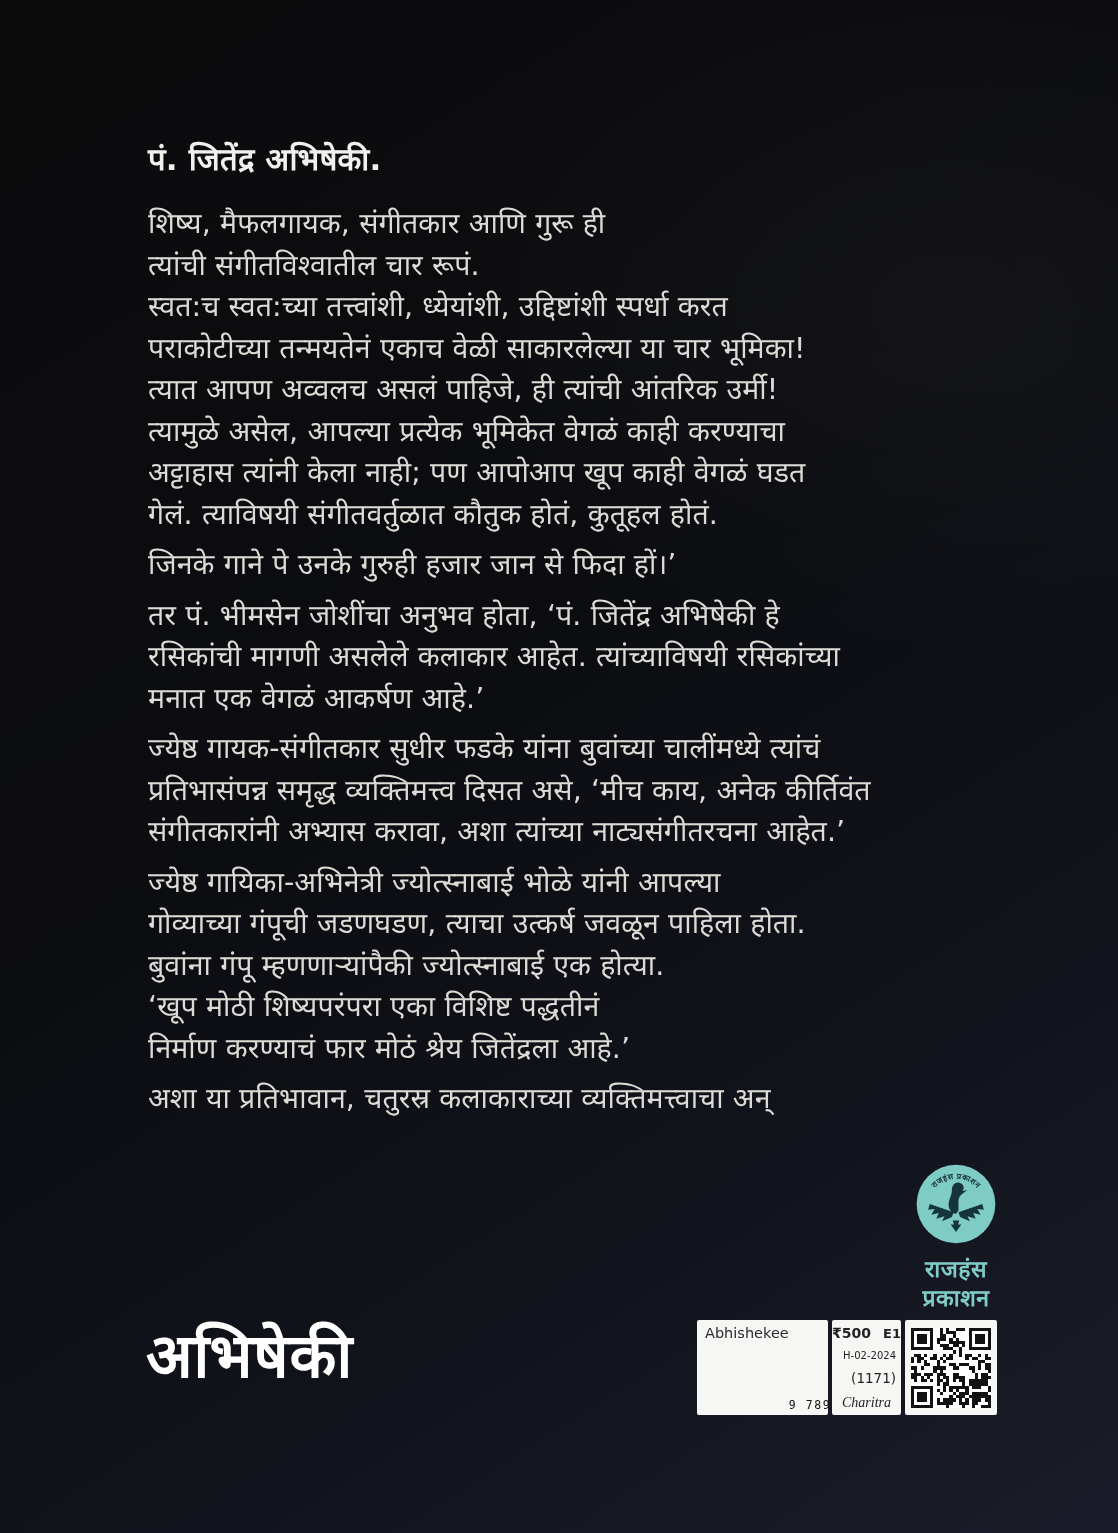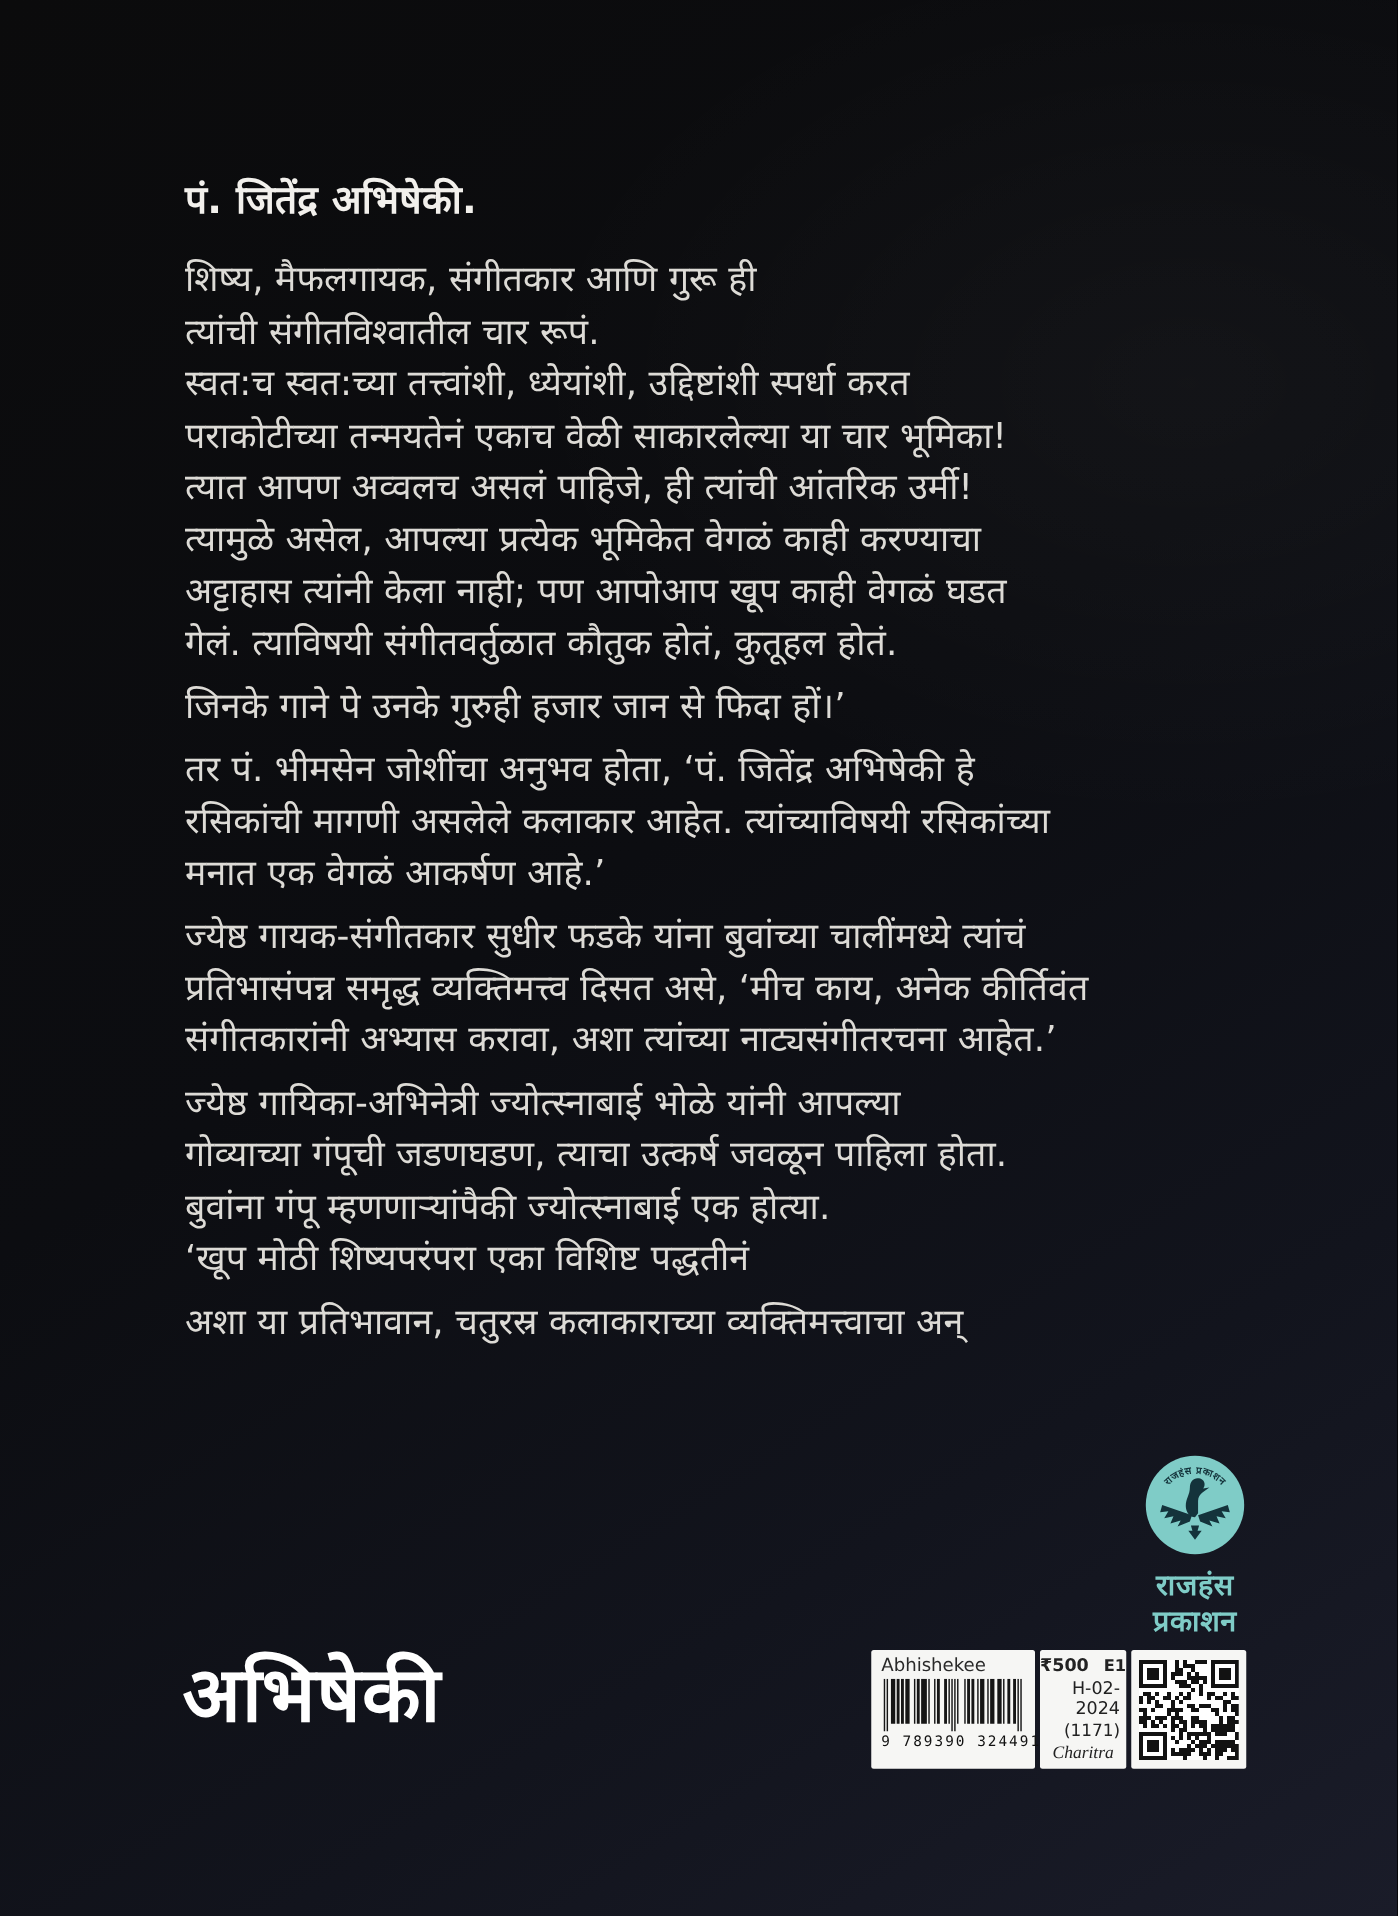--- a/index.html
+++ b/index.html
@@ -38,35 +38,35 @@
   .publisher-name{
     margin-top:10px;font-weight:bold;color:var(--accent,#7fccc7);
     font-size:23px;line-height:29px;letter-spacing:.5px;
   }
   
   .label-strip{
     position:absolute;left:697px;top:1320px;height:95px;
     display:flex;gap:4px;
   }
   .panel{background:#f6f6f4;border-radius:2px;box-sizing:border-box;color:#1c1c1c;}
-  .panel-barcode{width:131px;padding:5px 6px 3px 8px;display:flex;flex-direction:column;align-items:flex-start;}
+  .panel-barcode{width:131px;padding:5px 6px 3px 8px;display:flex;flex-direction:row;align-items:flex-end;}
   .book-name{font-size:14.5px;color:#2a2a2a;align-self:flex-start;line-height:16px;}
   .bars{margin-top:2px;}
   .isbn-digits{
     font-size:11.5px;color:#111;letter-spacing:1.6px;margin-top:-3px;
     font-family:"DejaVu Sans Mono","Liberation Mono",monospace;white-space:nowrap;
   }
   .panel-meta{
     width:69px;padding:5px 5px 4px 5px;display:flex;flex-direction:column;
     justify-content:space-between;font-size:13.5px;color:#222;
   }
   .meta-row1{display:flex;justify-content:center;align-items:baseline;font-weight:bold;}
   .meta-price{font-size:14px;}
   .meta-edition{font-size:13px;padding-left:12px;}
-  .meta-code{text-align:right;font-size:14px;}
+  .meta-code{text-align:right;font-size:10px;}
   .meta-number{text-align:right;font-size:13.5px;}
   .meta-category{text-align:center;font-style:italic;font-size:14px;font-family:"Liberation Serif","DejaVu Serif",serif;}
   .panel-qr{width:92px;display:flex;align-items:center;justify-content:center;}
 </style>
 </head>
 <body>
 
 <div class="cover">
 
   <div class="text-block">
@@ -93,20 +93,21 @@
         <div class="paragraph">
           <div class="line">ज्येष्ठ गायक-संगीतकार सुधीर फडके यांना बुवांच्या चालींमध्ये त्यांचं</div>
           <div class="line">प्रतिभासंपन्न समृद्ध व्यक्तिमत्त्व दिसत असे, ‘मीच काय, अनेक कीर्तिवंत</div>
           <div class="line">संगीतकारांनी अभ्यास करावा, अशा त्यांच्या नाट्यसंगीतरचना आहेत.’</div>
         </div>
         <div class="paragraph">
           <div class="line">ज्येष्ठ गायिका-अभिनेत्री ज्योत्स्नाबाई भोळे यांनी आपल्या</div>
           <div class="line">गोव्याच्या गंपूची जडणघडण, त्याचा उत्कर्ष जवळून पाहिला होता.</div>
           <div class="line">बुवांना गंपू म्हणणाऱ्यांपैकी ज्योत्स्नाबाई एक होत्या.</div>
           <div class="line">‘खूप मोठी शिष्यपरंपरा एका विशिष्ट पद्धतीनं</div>
+          <div class="line">निर्माण करण्याचं फार मोठं श्रेय जितेंद्रला आहे.’</div>
         </div>
         <div class="paragraph">
           <div class="line">अशा या प्रतिभावान, चतुरस्र कलाकाराच्या व्यक्तिमत्त्वाचा अन्</div>
         </div>
       </div>
   </div>
 
   <div class="bottom-title">अभिषेकी</div>
 
   <div class="publisher">

